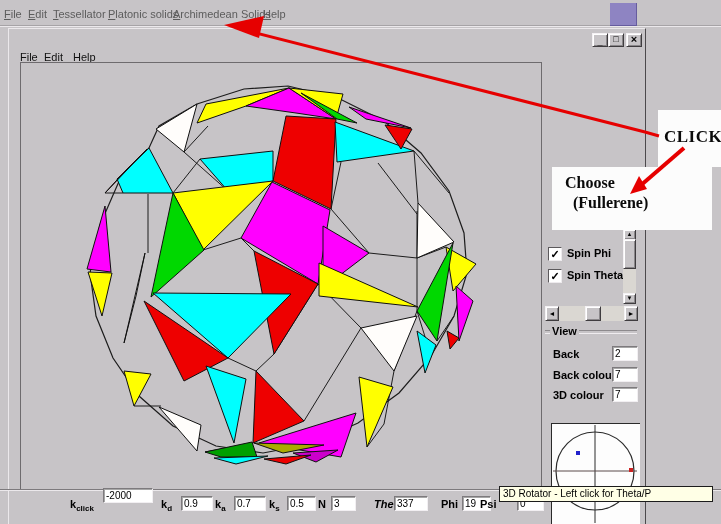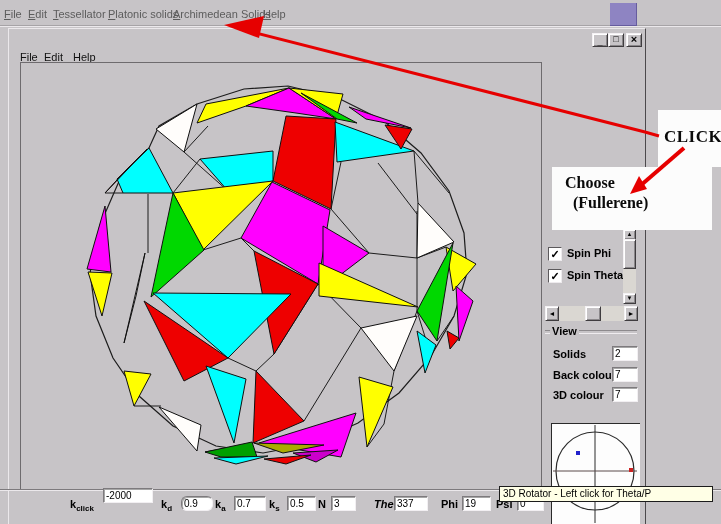--- a/index.html
+++ b/index.html
@@ -147,45 +147,45 @@
   <div class="abs track" style="left:545px;top:306px;width:92px;height:15px;">
     <div class="abs btn3d" style="left:0;top:0;width:12px;height:13px;font-size:7px;line-height:13px;">◄</div>
     <div class="abs btn3d" style="left:40px;top:0;width:14px;height:13px;"></div>
     <div class="abs btn3d" style="left:79px;top:0;width:12px;height:13px;font-size:7px;line-height:13px;">►</div>
   </div>
 
   <div class="abs groove" style="left:545px;top:330px;width:5px;height:2px;"></div>
   <span class="abs lbl" style="left:552px;top:325px;">View</span>
   <div class="abs groove" style="left:579px;top:330px;width:58px;height:2px;"></div>
 
-  <span class="abs lbl" style="left:553px;top:348px;">Solids</span>
+  <span class="abs lbl" style="left:553px;top:348px;">Back</span>
   <input class="abs sunken" style="left: 612px; top: 346px; width: 20px;" value="2">
   <span class="abs lbl" style="left:553px;top:369px;">Back colour</span>
   <input class="abs sunken" style="left: 612px; top: 367px; width: 20px;" value="7">
   <span class="abs lbl" style="left:553px;top:389px;">3D colour</span>
   <input class="abs sunken" style="left: 612px; top: 387px; width: 20px;" value="7">
 
   <div class="abs" style="left:0;top:489px;width:721px;height:1px;background:#7d7a7d;"></div>
   <div class="abs" style="left:0;top:490px;width:721px;height:1px;background:#ebe8eb;"></div>
 
   <span class="abs lbl" style="left:70px;top:498px;"><span>k</span><span class="sub">click</span></span>
   <input class="abs sunken" style="left: 103px; top: 488px; width: 44px;" value="-2000">
   <span class="abs lbl" style="left:161px;top:498px;"><span>k</span><span class="sub">d</span></span>
-  <input class="abs sunken" style="left: 181px; top: 496px; width: 26px; border-radius: 6px;" value="0.9">
+  <input class="abs sunken" style="left: 181px; top: 496px; width: 26px;" value="0.9">
   <span class="abs lbl" style="left:215px;top:498px;"><span>k</span><span class="sub">a</span></span>
   <input class="abs sunken" style="left: 234px; top: 496px; width: 26px;" value="0.7">
   <span class="abs lbl" style="left:269px;top:498px;"><span>k</span><span class="sub">s</span></span>
   <input class="abs sunken" style="left: 287px; top: 496px; width: 23px;" value="0.5">
   <span class="abs lbl" style="left:318px;top:498px;">N</span>
   <input class="abs sunken" style="left: 331px; top: 496px; width: 19px;" value="3">
   <span class="abs lbl" style="left:374px;top:498px;font-style:italic;">Theta</span>
   <input class="abs sunken" style="left: 394px; top: 496px; width: 28px;" value="337">
   <span class="abs lbl" style="left:441px;top:498px;">Phi</span>
   <input class="abs sunken" style="left: 462px; top: 496px; width: 23px;" value="19">
-  <span class="abs lbl" style="left:496px;top:498px;">Psi</span>
+  <span class="abs lbl" style="left:480px;top:498px;">Psi</span>
   <input class="abs sunken" style="left: 517px; top: 496px; width: 21px;" value="0">
 
   <div class="abs" style="left:551px;top:423px;width:88px;height:101px;background:#fdfdfd;border-left:1px solid #2a2a2a;border-top:1px solid #2a2a2a;">
     <svg width="88" height="101">
       <circle cx="43" cy="47" r="39" fill="none" stroke="#2a2a2a" stroke-width="1.2"></circle>
       <line x1="43" y1="1" x2="43" y2="99" stroke="#2a2a2a" stroke-width="1"></line>
       <line x1="1" y1="47" x2="85" y2="47" stroke="#5a4a4a" stroke-width="1"></line>
       <rect x="24" y="27" width="4" height="4" fill="#2222cc"></rect>
       <rect x="77" y="44" width="4" height="4" fill="#cc2222"></rect>
     </svg>

